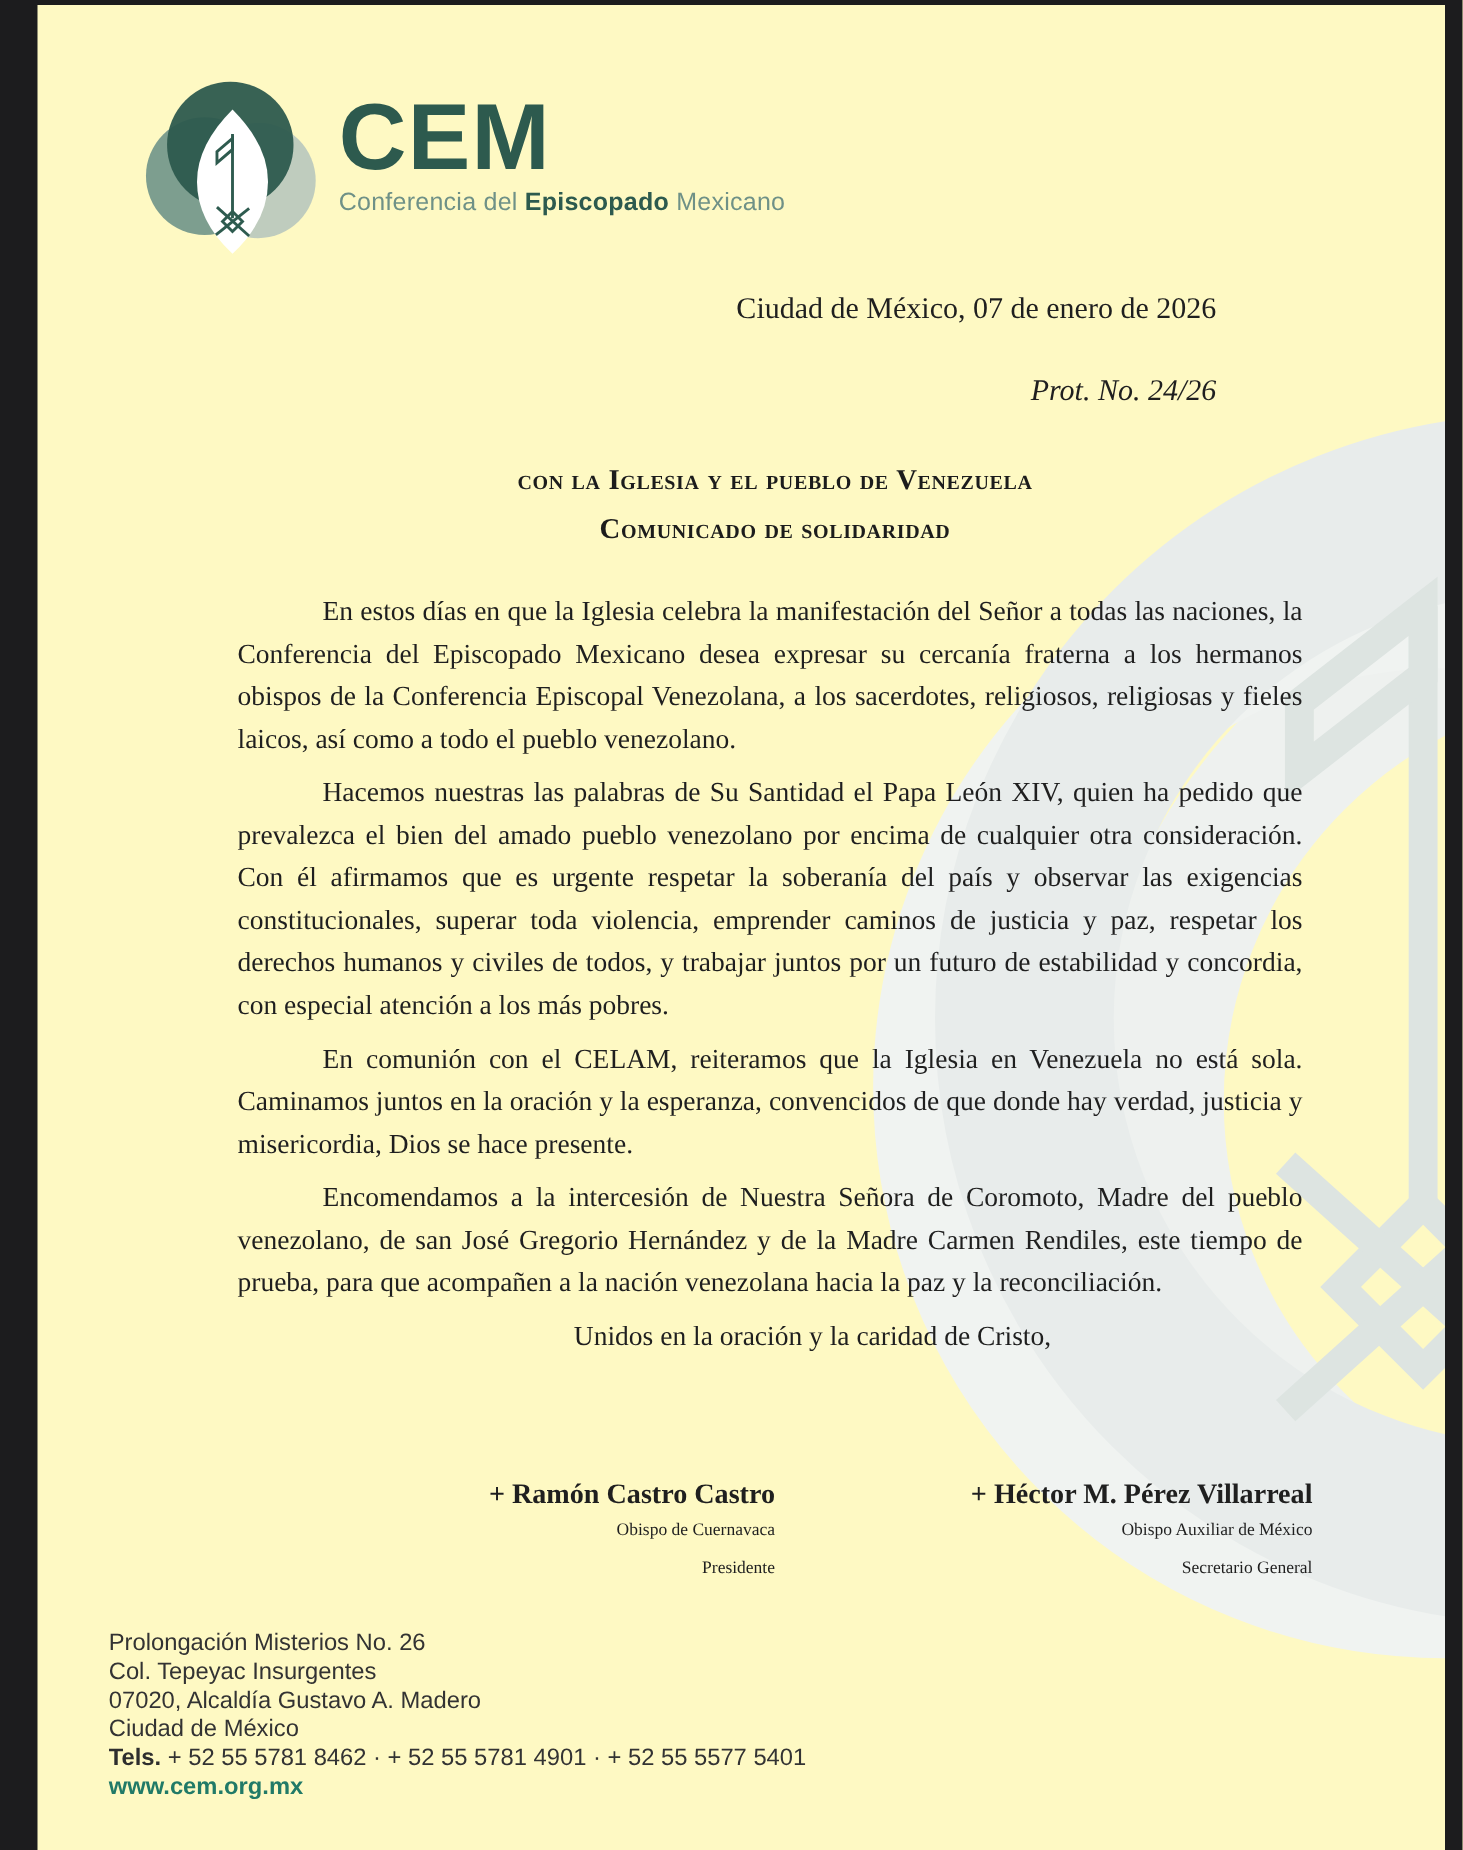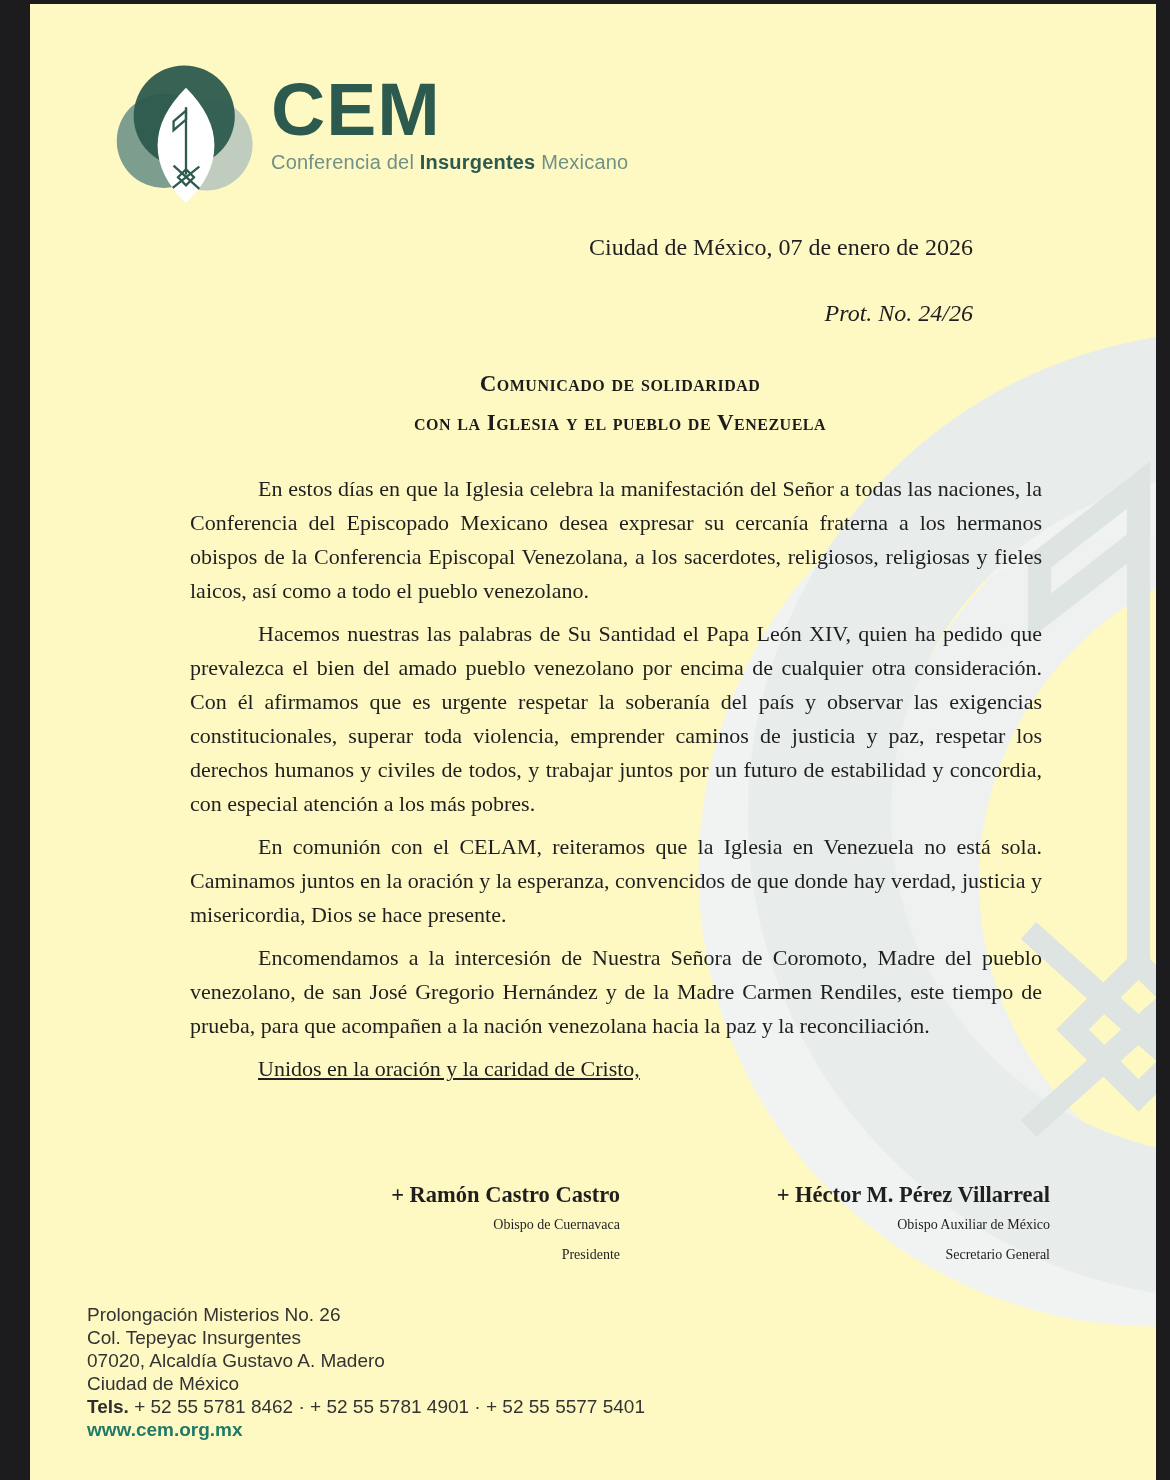--- a/index.html
+++ b/index.html
@@ -46,21 +46,21 @@
     font-size:23px;line-height:39px;color:#1c1c1c;letter-spacing:0.5px;
   }
   
   .body-text{
     position:absolute;top:468px;left:160px;width:852px;z-index:1;
     font-size:22px;line-height:34px;color:#1f1f1f;
   }
   .body-text p{
     margin:0 0 9px 0;text-indent:68px;text-align:justify;
   }
-  .body-text p:last-child{text-align:left;text-decoration:underline;}
+  .body-text p:last-child{text-align:center;}
   
   .signatures{
     position:absolute;top:1176px;left:160px;width:860px;z-index:1;display:flex;
   }
   .sig{flex:0 0 430px;text-align:right;line-height:30px;color:#1f1f1f;}
   .sig-name{font-size:22.5px;font-weight:700;}
   .sig-role{font-size:14px;}
   
   .footer{
     position:absolute;left:57px;top:1299px;z-index:1;
@@ -98,30 +98,30 @@
       <g fill="none" stroke="#2e5b4f" stroke-width="2.6">
         <path d="M80,52 L80,128"></path>
         <path d="M80,56 L66,68 L66,78 L80,66 Z"></path>
         <path d="M80,122 L89,131 L80,140 L71,131 Z"></path>
         <path d="M66,118 L95,144"></path>
         <path d="M95,119 L65,143"></path>
       </g>
     </svg>
     <div class="wordmark-block">
       <div class="wordmark">CEM</div>
-      <div class="tagline"><span>Conferencia del </span><b>Insurgentes</b><span> Mexicano</span></div>
+      <div class="tagline"><span>Conferencia del </span><b>Episcopado</b><span> Mexicano</span></div>
     </div>
   </header>
 
   <div class="dateline">Ciudad de México, 07 de enero de 2026</div>
   <div class="protline">Prot. No. 24/26</div>
 
   <div class="doc-title">
+    <div>con la Iglesia y el pueblo de Venezuela</div>
     <div>Comunicado de solidaridad</div>
-    <div>con la Iglesia y el pueblo de Venezuela</div>
   </div>
 
   <main class="body-text">
     <p>En estos días en que la Iglesia celebra la manifestación del Señor a todas las naciones, la Conferencia del Episcopado Mexicano desea expresar su cercanía fraterna a los hermanos obispos de la Conferencia Episcopal Venezolana, a los sacerdotes, religiosos, religiosas y fieles laicos, así como a todo el pueblo venezolano.</p>
     <p>Hacemos nuestras las palabras de Su Santidad el Papa León XIV, quien ha pedido que prevalezca el bien del amado pueblo venezolano por encima de cualquier otra consideración. Con él afirmamos que es urgente respetar la soberanía del país y observar las exigencias constitucionales, superar toda violencia, emprender caminos de justicia y paz, respetar los derechos humanos y civiles de todos, y trabajar juntos por un futuro de estabilidad y concordia, con especial atención a los más pobres.</p>
     <p>En comunión con el CELAM, reiteramos que la Iglesia en Venezuela no está sola. Caminamos juntos en la oración y la esperanza, convencidos de que donde hay verdad, justicia y misericordia, Dios se hace presente.</p>
     <p>Encomendamos a la intercesión de Nuestra Señora de Coromoto, Madre del pueblo venezolano, de san José Gregorio Hernández y de la Madre Carmen Rendiles, este tiempo de prueba, para que acompañen a la nación venezolana hacia la paz y la reconciliación.</p>
     <p>Unidos en la oración y la caridad de Cristo,</p>
   </main>
 

